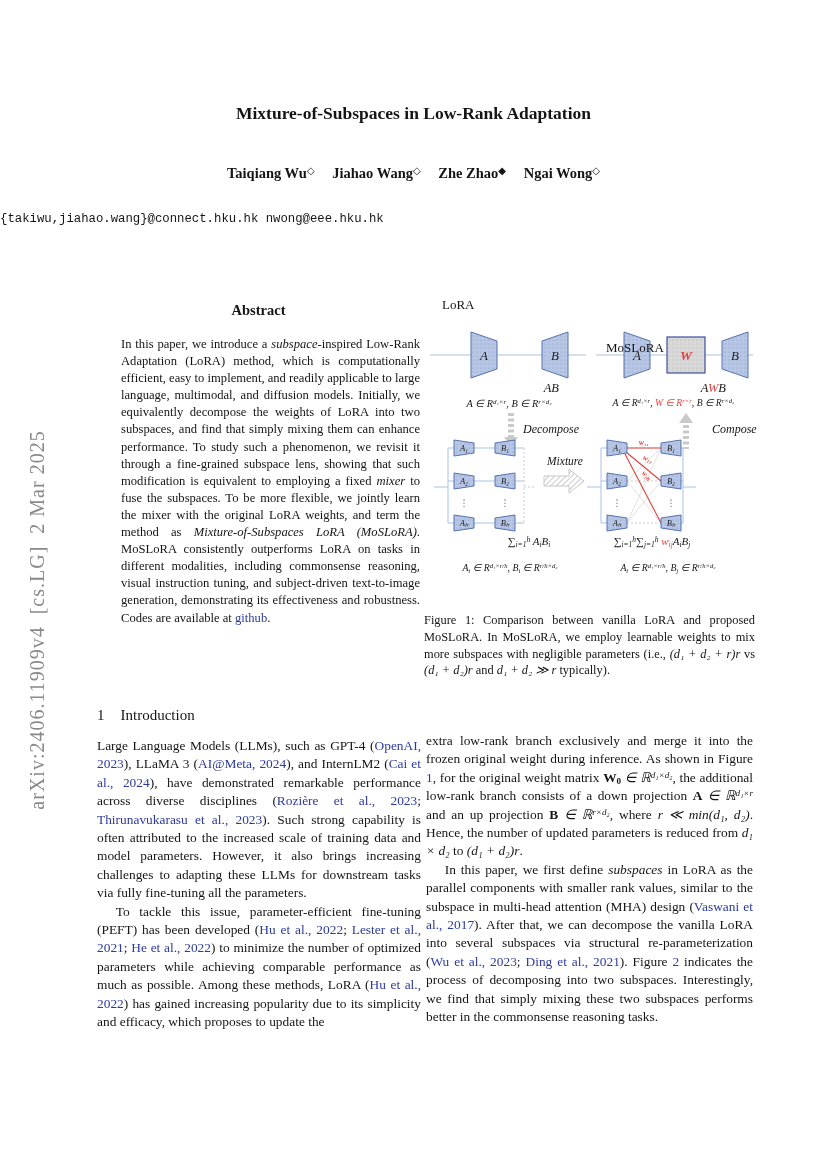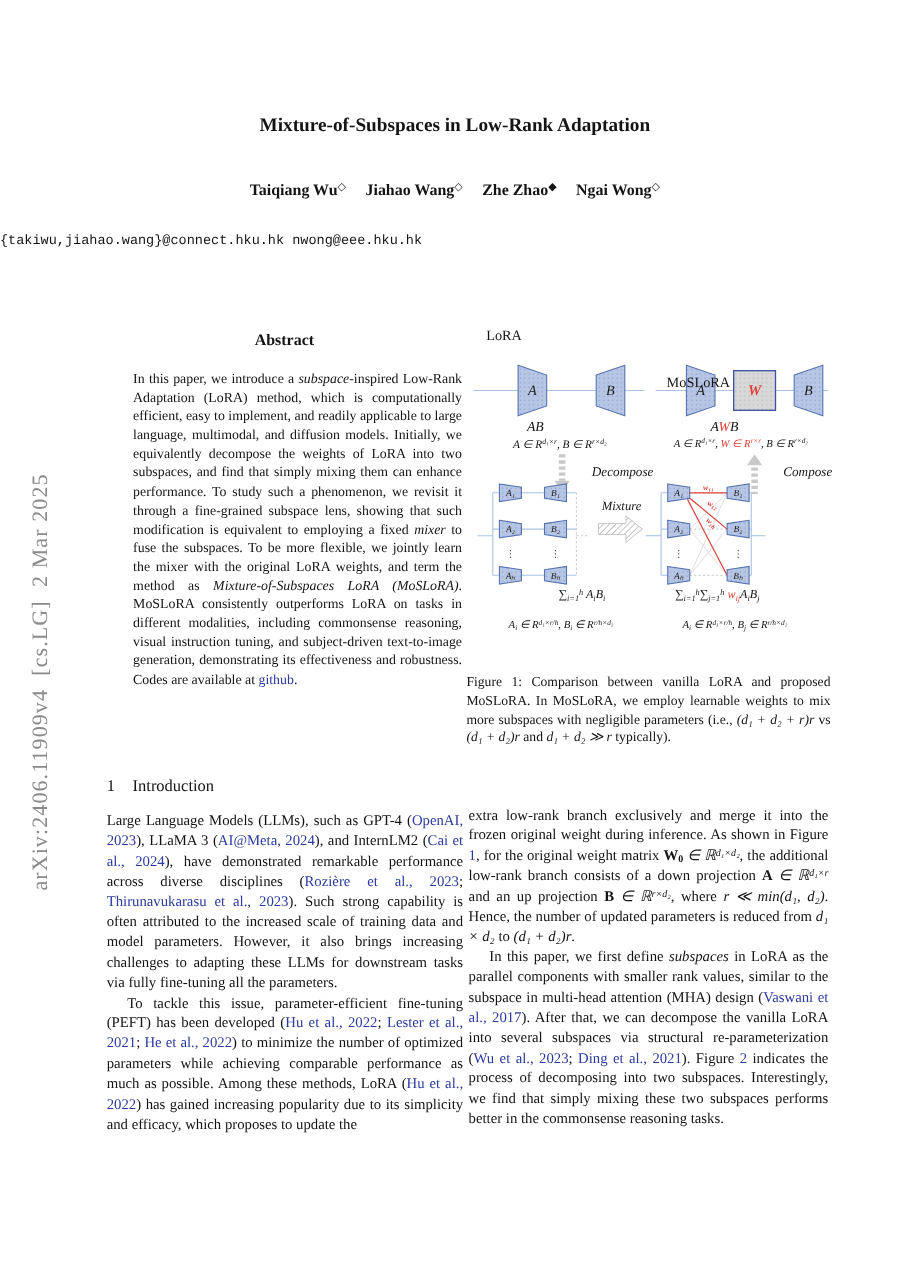--- a/index.html
+++ b/index.html
@@ -40,21 +40,21 @@
   .body-col{font-size:13.4px;line-height:18.4px;text-align:justify;}
   .intro{position:absolute;top:737px;left:97px;width:324px;}
   .rcol{position:absolute;top:732px;left:426px;width:327px;}
   .body-col p{margin:0;}
   .body-col p.indent{text-indent:1.4em;font-family:Liberation Serif, serif;}
   
   .figure{position:absolute;top:295px;left:424px;width:331px;height:315px;}
   .figure svg{position:absolute;top:0;left:0;}
   .fig-label{position:absolute;font-family:"Liberation Serif",serif;}
   .fig-title{font-weight:normal;font-size:13px;}
-  .fig-product{font-style:italic;font-size:12.5px;text-align:left;}
+  .fig-product{font-style:italic;font-size:12.5px;text-align:right;}
   .fig-formula{font-style:italic;font-size:10.3px;text-align:center;white-space:nowrap;}
   .fig-arrowlabel{font-style:italic;font-size:12px;}
   .fig-sum{font-style:italic;font-size:11px;text-align:center;white-space:nowrap;}
   .caption{position:absolute;top:612px;left:424px;width:331px;
            font-size:12.4px;line-height:16.8px;text-align:justify;}
   
   .svgletter{font:italic 13px "Liberation Serif",serif;fill:#1b1b1b;}
   .svgletter-sm{font:italic 8.5px "Liberation Serif",serif;fill:#1b1b1b;}
   .svgdots{font:9px "Liberation Serif",serif;fill:#444;}
   .svgw{font:italic bold 7.2px "Liberation Serif",serif;fill:var(--accent-red,#df413a);}
@@ -219,21 +219,21 @@
 
     <div class="fig-label fig-title" style="left:18px;top:2px;">LoRA</div>
     <div class="fig-label fig-title" style="left:182px;top:2px;margin-top:43px;">MoSLoRA</div>
 
     <div class="fig-label fig-product" style="left:55px;top:86px;width:80px;">AB</div>
     <div class="fig-label fig-product" style="left:222px;top:86px;width:80px;"><span>A</span><span class="red">W</span><span>B</span></div>
 
     <div class="fig-label fig-formula" style="left:2px;top:102px;width:166px;">A ∈ R<sup>d₁×r</sup>, B ∈ R<sup>r×d₂</sup></div>
     <div class="fig-label fig-formula" style="left:168px;top:102px;width:163px;font-size:9.7px;"><span>A ∈ R<sup>d₁×r</sup>, </span><span class="red">W ∈ R<sup>r×r</sup></span><span>, B ∈ R<sup>r×d₂</sup></span></div>
 
-    <div class="fig-label fig-arrowlabel" style="left:114px;top:127px;">Decompose</div>
+    <div class="fig-label fig-arrowlabel" style="left:99px;top:127px;">Decompose</div>
     <div class="fig-label fig-arrowlabel" style="left:274px;top:127px;margin-left:14px;">Compose</div>
     <div class="fig-label fig-arrowlabel" style="left:112px;top:160px;width:58px;text-align:center;font-size:11.5px;">Mixture</div>
 
     <div class="fig-label fig-sum" style="left:45px;top:240px;width:120px;">∑<sub>i=1</sub><sup>h</sup> A<sub>i</sub>B<sub>i</sub></div>
     <div class="fig-label fig-sum" style="left:166px;top:240px;width:124px;"><span>∑<sub>i=1</sub><sup>h</sup>∑<sub>j=1</sub><sup>h</sup> </span><span class="red">w<sub>ij</sub></span><span>A<sub>i</sub>B<sub>j</sub></span></div>
 
     <div class="fig-label fig-formula" style="left:2px;top:267px;width:168px;font-size:9.8px;">A<sub>i</sub> ∈ R<sup>d₁×r/h</sup>, B<sub>i</sub> ∈ R<sup>r/h×d₂</sup></div>
     <div class="fig-label fig-formula" style="left:158px;top:267px;width:172px;font-size:9.8px;">A<sub>i</sub> ∈ R<sup>d₁×r/h</sup>, B<sub>j</sub> ∈ R<sup>r/h×d₂</sup></div>
   </div>
 

